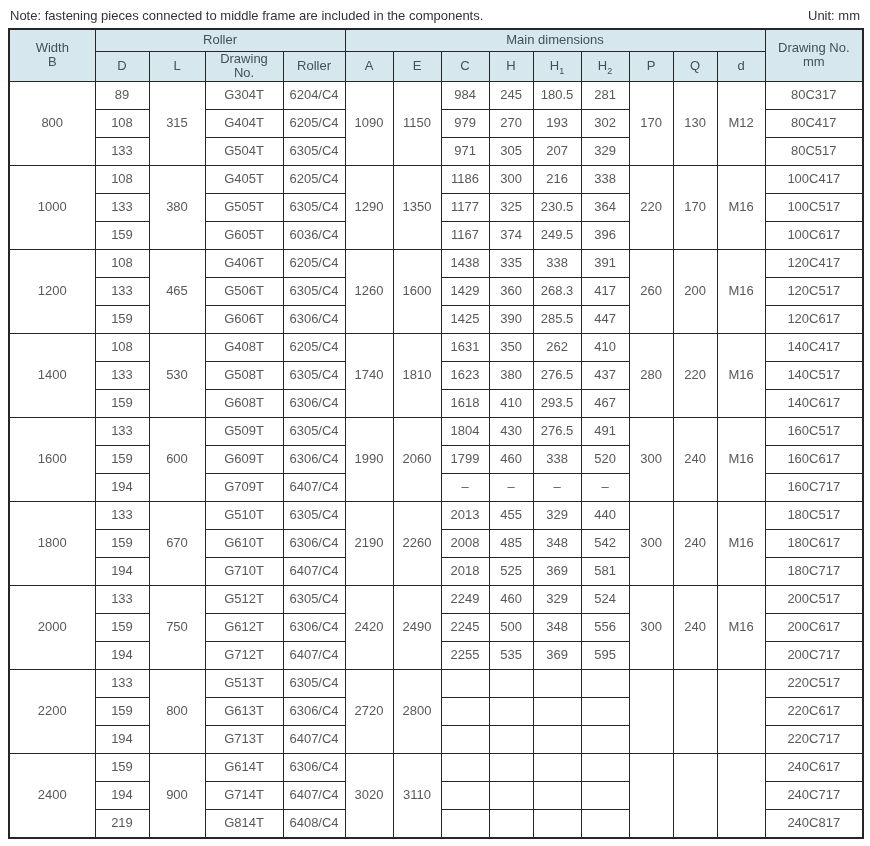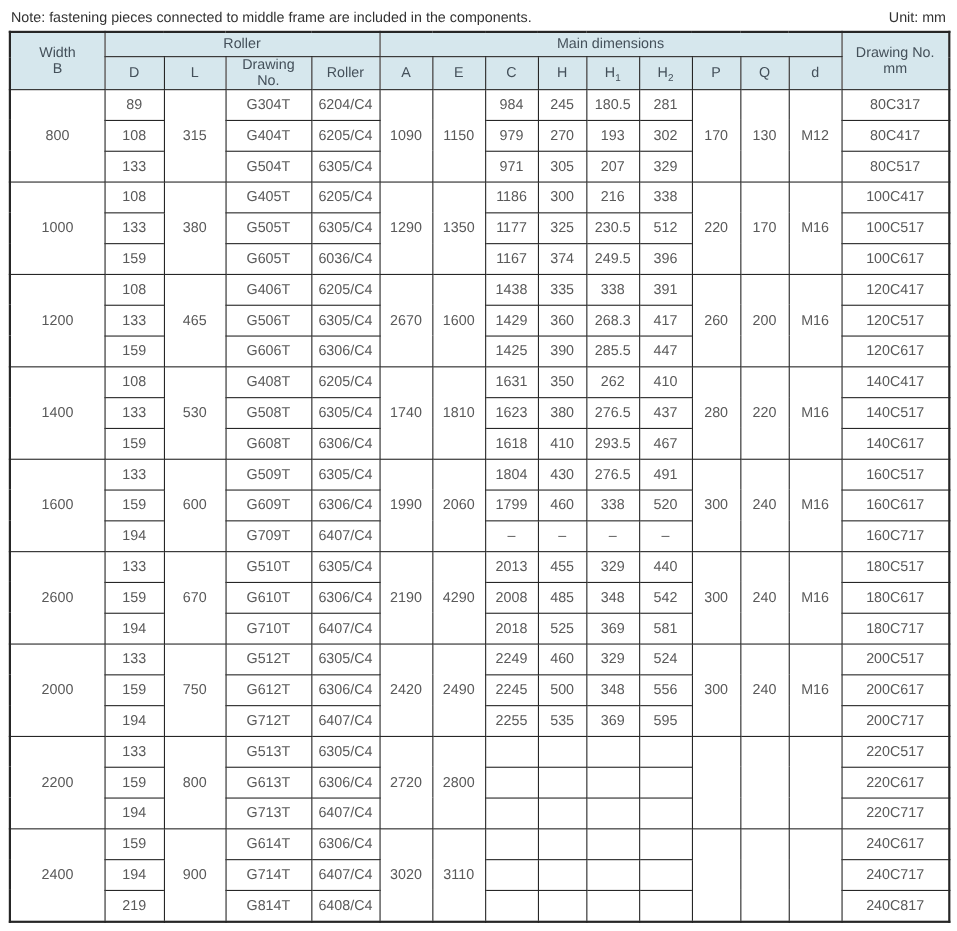--- a/index.html
+++ b/index.html
@@ -153,40 +153,40 @@
           <td rowspan="3">M16</td>
           <td>100C417</td>
         </tr>
         <tr>
           <td>133</td>
           <td>G505T</td>
           <td>6305/C4</td>
           <td>1177</td>
           <td>325</td>
           <td>230.5</td>
-          <td>512</td>
+          <td>364</td>
           <td>100C517</td>
         </tr>
         <tr>
           <td>159</td>
           <td>G605T</td>
           <td>6036/C4</td>
           <td>1167</td>
           <td>374</td>
           <td>249.5</td>
           <td>396</td>
           <td>100C617</td>
         </tr>
         <tr>
           <td rowspan="3">1200</td>
           <td>108</td>
           <td rowspan="3">465</td>
           <td>G406T</td>
           <td>6205/C4</td>
-          <td rowspan="3">2670</td>
+          <td rowspan="3">1260</td>
           <td rowspan="3">1600</td>
           <td>1438</td>
           <td>335</td>
           <td>338</td>
           <td>391</td>
           <td rowspan="3">260</td>
           <td rowspan="3">200</td>
           <td rowspan="3">M16</td>
           <td>120C417</td>
         </tr>
@@ -278,27 +278,27 @@
           <td>194</td>
           <td>G709T</td>
           <td>6407/C4</td>
           <td>–</td>
           <td>–</td>
           <td>–</td>
           <td>–</td>
           <td>160C717</td>
         </tr>
         <tr>
-          <td rowspan="3">2600</td>
+          <td rowspan="3">1800</td>
           <td>133</td>
           <td rowspan="3">670</td>
           <td>G510T</td>
           <td>6305/C4</td>
           <td rowspan="3">2190</td>
-          <td rowspan="3">4290</td>
+          <td rowspan="3">2260</td>
           <td>2013</td>
           <td>455</td>
           <td>329</td>
           <td>440</td>
           <td rowspan="3">300</td>
           <td rowspan="3">240</td>
           <td rowspan="3">M16</td>
           <td>180C517</td>
         </tr>
         <tr>

